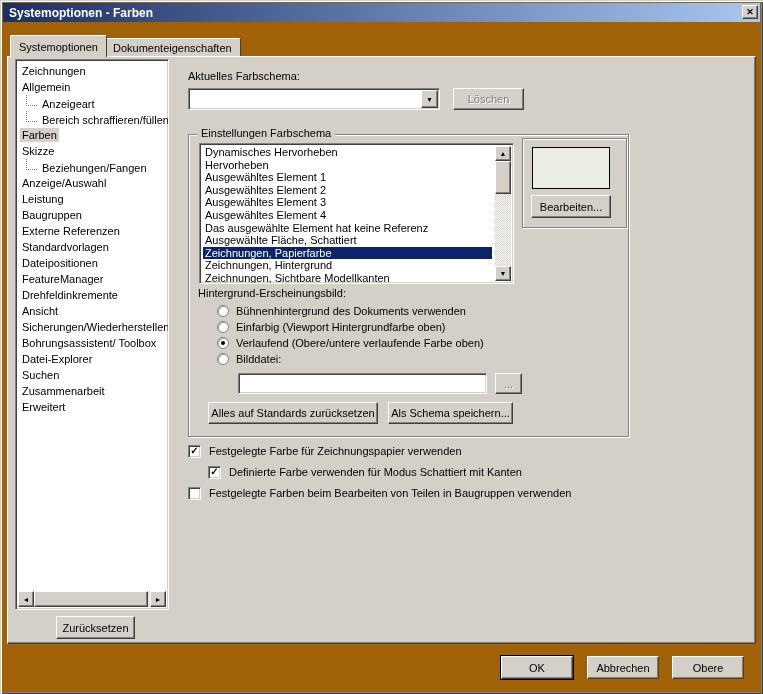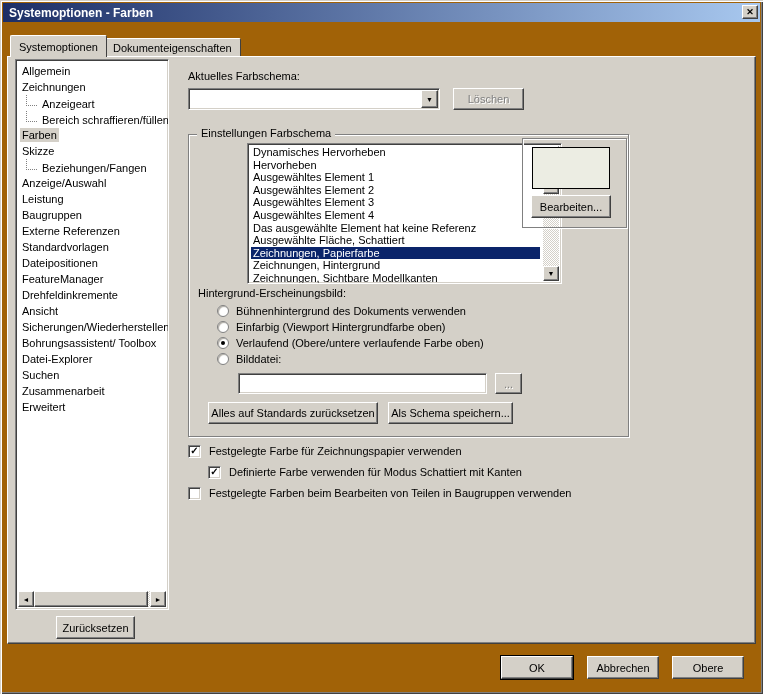--- a/index.html
+++ b/index.html
@@ -101,21 +101,21 @@
     box-shadow: inset -1px -1px 0 #808080;
     display:flex; align-items:center; justify-content:center; font-size:7px;
   }
   .combo-value { position:absolute; left:4px; top:3px; right:22px; overflow:hidden; white-space:nowrap; }
   .groupbox {
     position:absolute; left:180px; top:77px; width:441px; height:303px;
     border:1px solid #808080;
     box-shadow: inset 1px 1px 0 #fff, 1px 1px 0 #fff;
   }
   .groupbox-label { position:absolute; top:-8px; left:8px; background:#d4d0c8; padding:0 4px; white-space:nowrap; }
-  .colorlist { position:absolute; left:10px; top:8px; width:315px; height:141px; padding:2px 3px; overflow:hidden;margin-left:48px; }
+  .colorlist { position:absolute; left:10px; top:8px; width:315px; height:141px; padding:2px 3px; overflow:hidden; }
   .citem { height:12.6px; line-height:12.6px; white-space:nowrap; overflow:hidden; padding-left:2px; margin-right:18px; cursor:default; }
   .citem.selected { background:#0a246a; color:#fff; }
   .vscroll { position:absolute; right:2px; top:2px; bottom:2px; width:16px; }
   .vscroll .arrow { width:16px; height:15px; left:0; }
   .vthumb {
     position:absolute; left:0; top:15px; width:16px; height:33px; background:#d4d0c8;
     border:1px solid; border-color:#fff #404040 #404040 #fff;
     box-shadow: inset -1px -1px 0 #808080;
   }
   .swatch-panel {
@@ -158,22 +158,22 @@
   <div class="tab active">
     <span>Systemoptionen</span>
   </div>
   <div class="tab inactive">
     <span>Dokumenteigenschaften</span>
   </div>
 
   <div class="page">
 
     <div class="sidebar sunken">
+      <div class="side-item"><span class="lbl">Zeichnungen</span></div>
       <div class="side-item"><span class="lbl">Allgemein</span></div>
-      <div class="side-item"><span class="lbl">Zeichnungen</span></div>
       <div class="side-item child"><span class="branch"></span><span class="lbl">Anzeigeart</span></div>
       <div class="side-item child"><span class="branch"></span><span class="lbl">Bereich schraffieren/füllen</span></div>
       <div class="side-item selected"><span class="lbl">Farben</span></div>
       <div class="side-item"><span class="lbl">Skizze</span></div>
       <div class="side-item child"><span class="branch"></span><span class="lbl">Beziehungen/Fangen</span></div>
       <div class="side-item"><span class="lbl">Anzeige/Auswahl</span></div>
       <div class="side-item"><span class="lbl">Leistung</span></div>
       <div class="side-item"><span class="lbl">Baugruppen</span></div>
       <div class="side-item"><span class="lbl">Externe Referenzen</span></div>
       <div class="side-item"><span class="lbl">Standardvorlagen</span></div>

